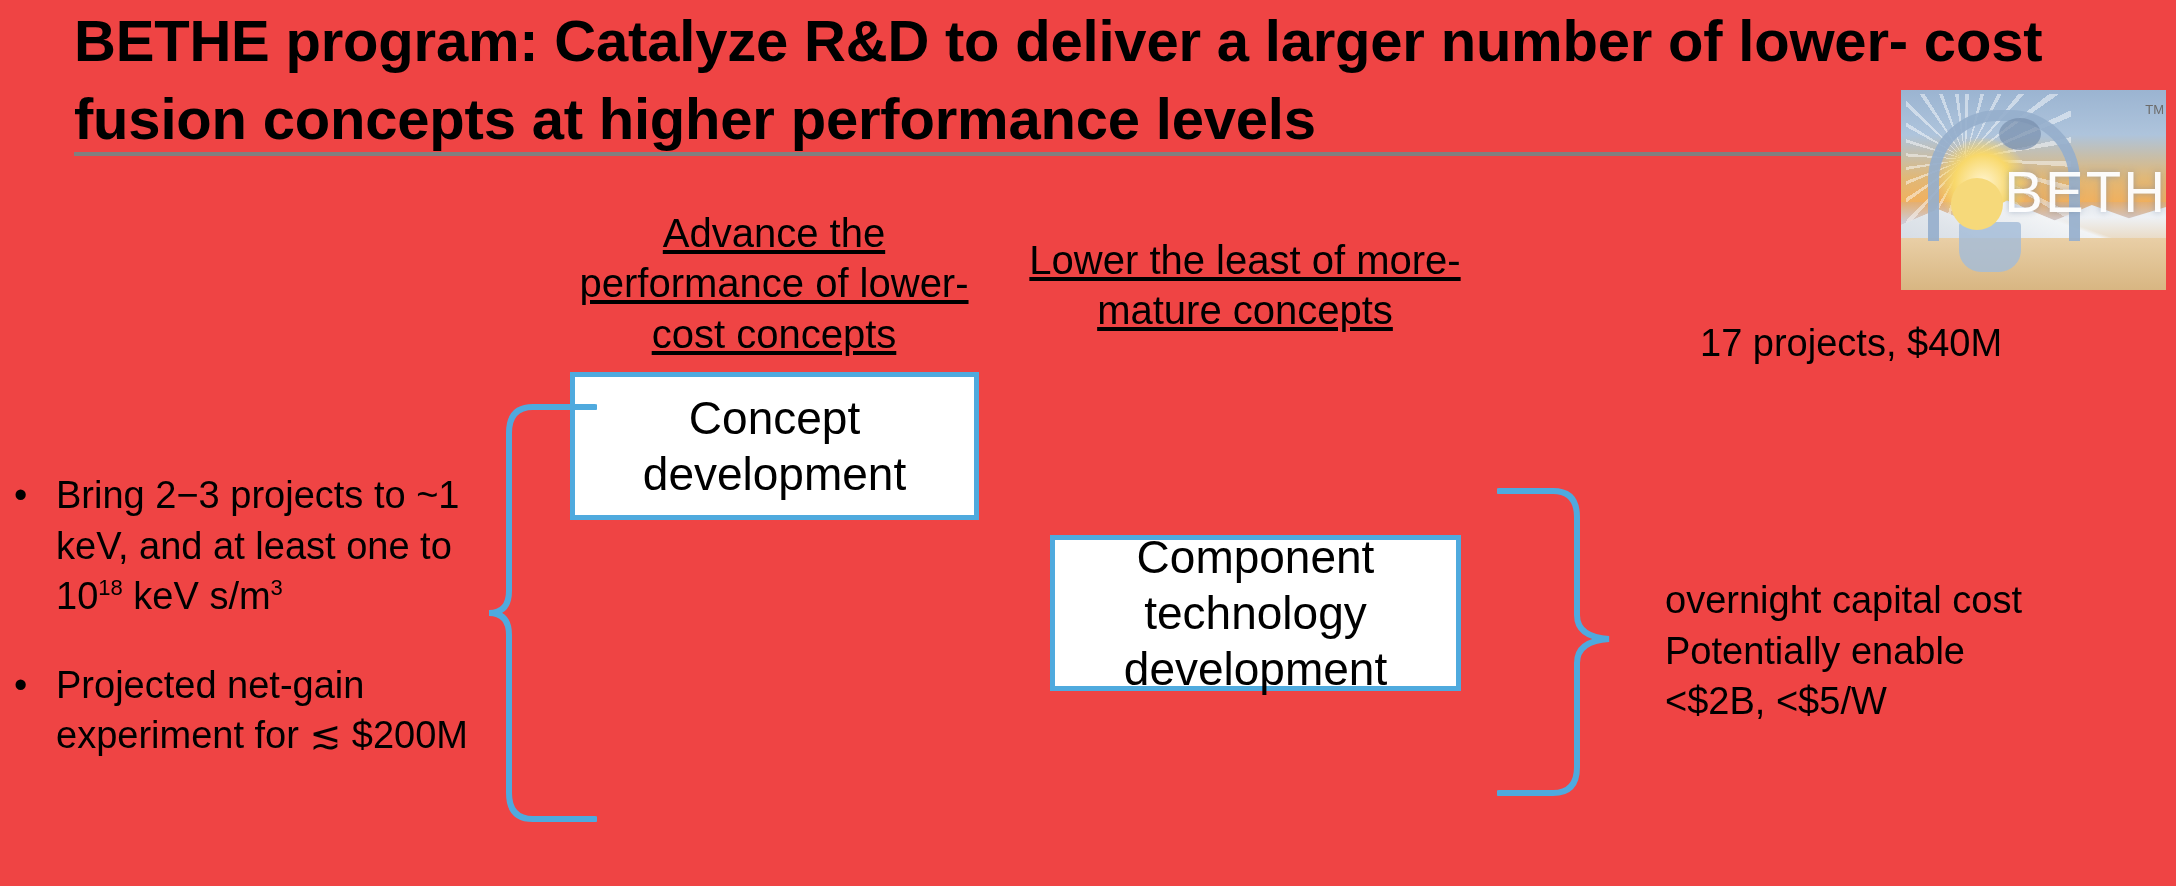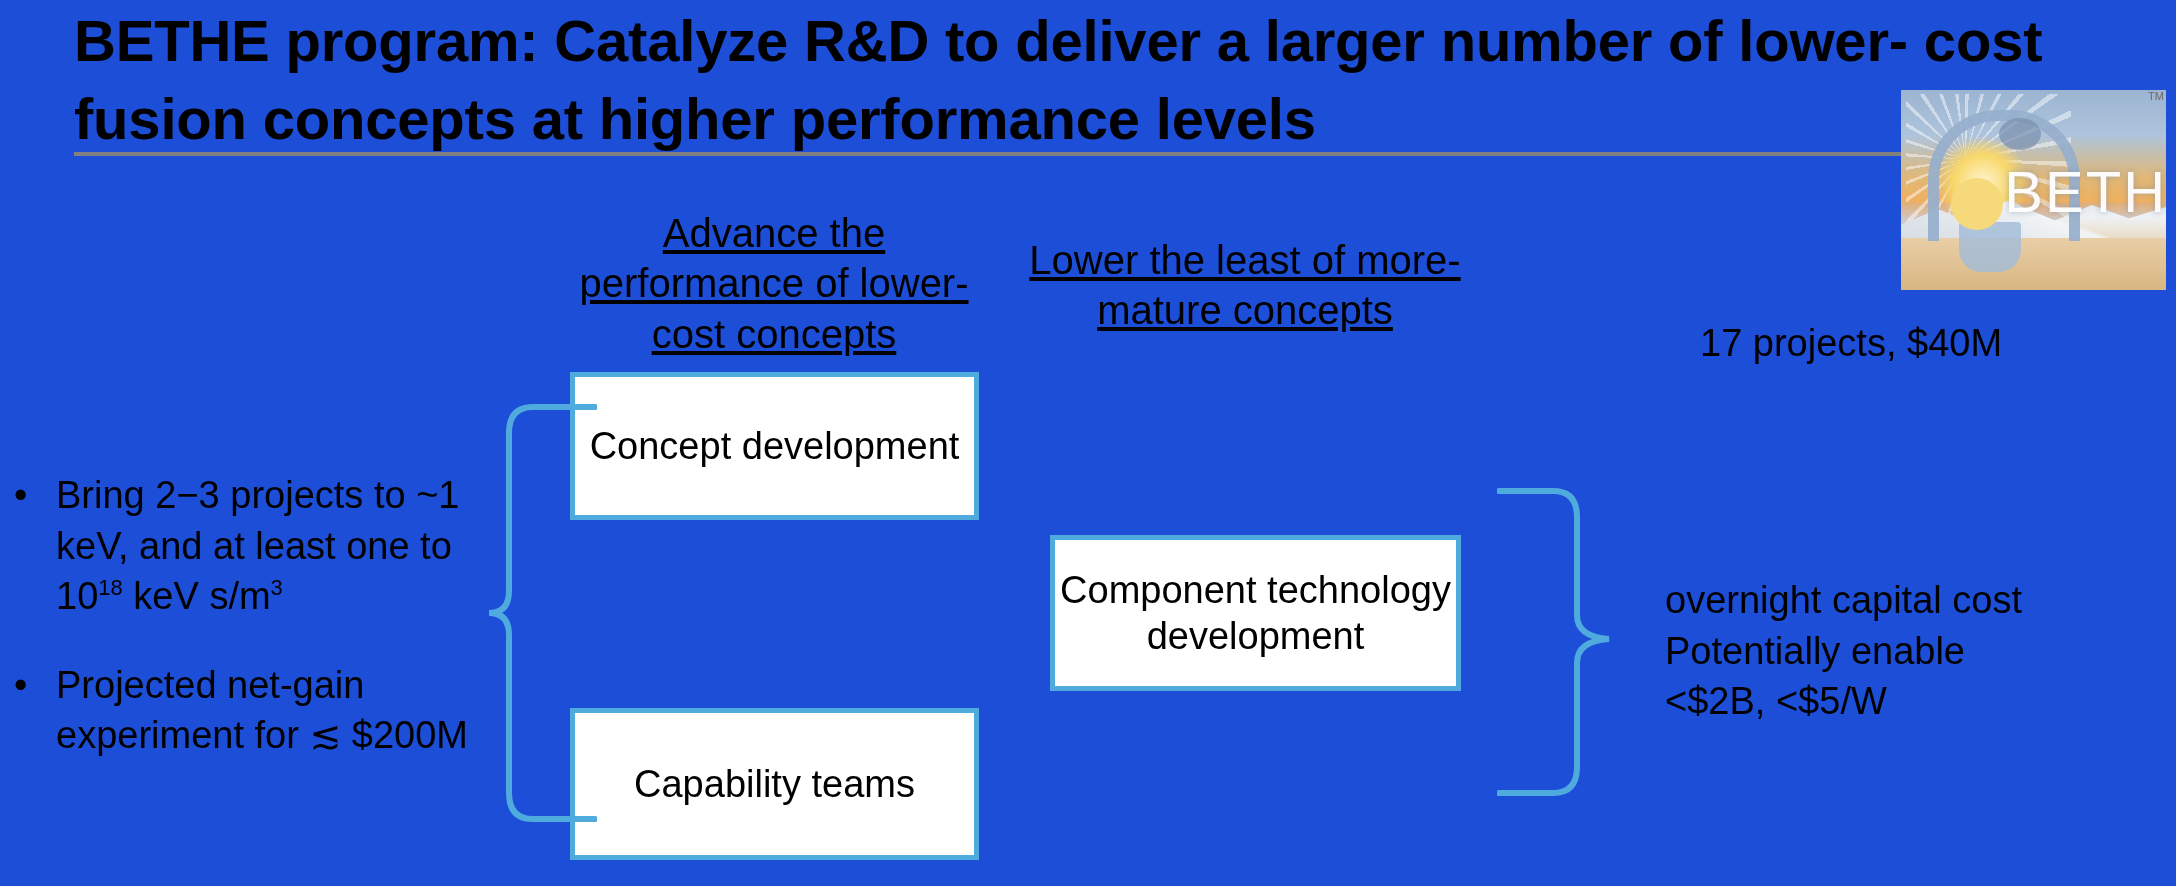--- a/index.html
+++ b/index.html
@@ -8,21 +8,21 @@
     background: #ffffff;
   }
   body {
     font-family: "Liberation Sans", sans-serif;
     color: #000000;
   }
   #slide {
     position: relative;
     width: 2176px;
     height: 886px;
-    background: #1d4ed8;
+    background: #ef4444;
     overflow: hidden;
   }
 
   
   .title {
     position: absolute;
     left: 74px;
     top: 2px;
     width: 1980px;
     font-size: 58px;
@@ -119,22 +119,22 @@
     left: 39%;
     top: 34%;
     font-size: 58px;
     letter-spacing: 2px;
     color: rgba(255,255,255,0.95);
     font-family: "Liberation Sans", sans-serif;
     text-shadow: 0 0 6px rgba(120,140,170,0.6);
   }
   .logo-tm {
     position: absolute;
-    right: 2px; top: 0px;
-    font-size: 11px;
+    right: 2px; top: 12px;
+    font-size: 13px;
     color: rgba(90,80,70,0.75);
   }
 
   
   .col-heading {
     position: absolute;
     font-size: 40px;
     line-height: 1.26;
     text-align: center;
     text-decoration: underline;
@@ -155,21 +155,21 @@
   
   .concept-box {
     position: absolute;
     box-sizing: border-box;
     border: 5px solid #4FAADE;
     background: #ffffff;
     display: flex;
     align-items: center;
     justify-content: center;
     text-align: center;
-    font-size: 38px;
+    font-size: 46px;
     line-height: 1.22;
     color: #000000;
   }
   #box-concept-development {
     left: 570px;
     top: 372px;
     width: 409px;
     height: 148px;
   }
   #box-capability-teams {
@@ -255,21 +255,20 @@
     <div class="logo-dot1"></div>
     <div class="logo-dot2"></div>
     <div class="logo-text">BETHE</div>
     <div class="logo-tm">TM</div>
   </div>
 
   <div class="col-heading" id="heading-advance">Advance the performance of lower-cost concepts</div>
   <div class="col-heading" id="heading-lower">Lower the least of more-mature concepts</div>
 
   <div class="concept-box" id="box-concept-development">Concept development</div>
-  <div class="concept-box" id="box-capability-teams">Capability teams</div>
   <div class="concept-box" id="box-component-technology" style="left:1050px; top:535px; width:411px; height:156px;">Component technology development</div>
 
   <svg class="brace" id="brace-left" viewBox="0 0 110 420">
     <path d="M108 4 L46 4 Q22 4 22 30 L22 188 Q22 210 2 210 Q22 210 22 232 L22 390 Q22 416 46 416 L108 416" fill="none" stroke="#4FAADE" stroke-width="6" stroke-linecap="round"></path>
   </svg>
 
   <svg class="brace" id="brace-right" viewBox="0 0 120 310">
     <path d="M2 4 L56 4 Q80 4 80 30 L80 128 Q80 150 112 152 Q80 154 80 176 L80 280 Q80 306 56 306 L2 306" fill="none" stroke="#4FAADE" stroke-width="6" stroke-linecap="round"></path>
   </svg>
 

